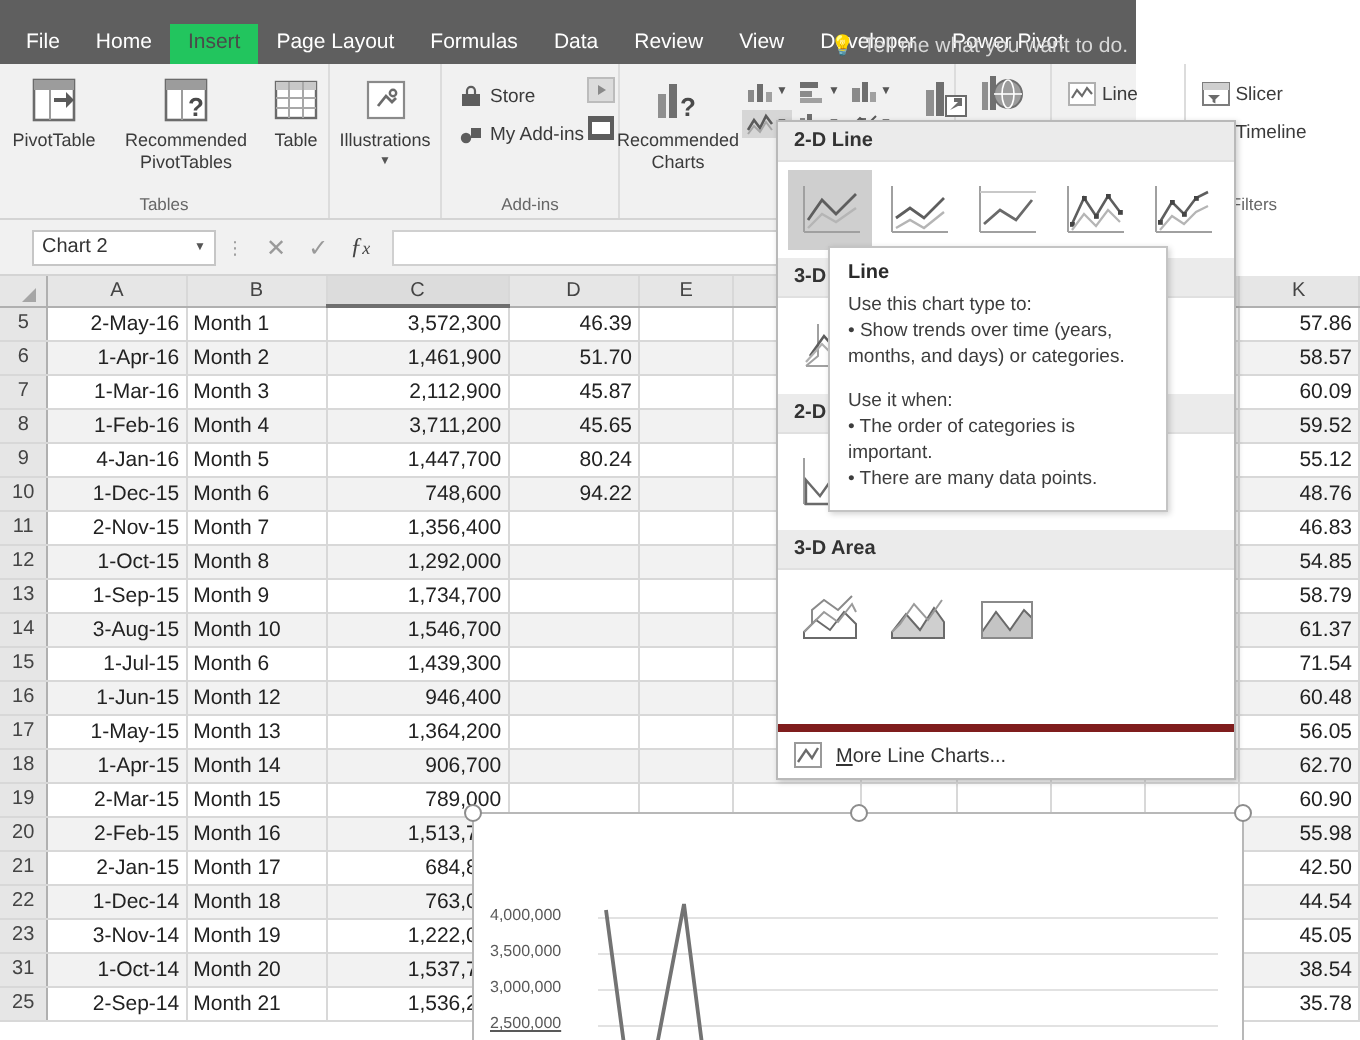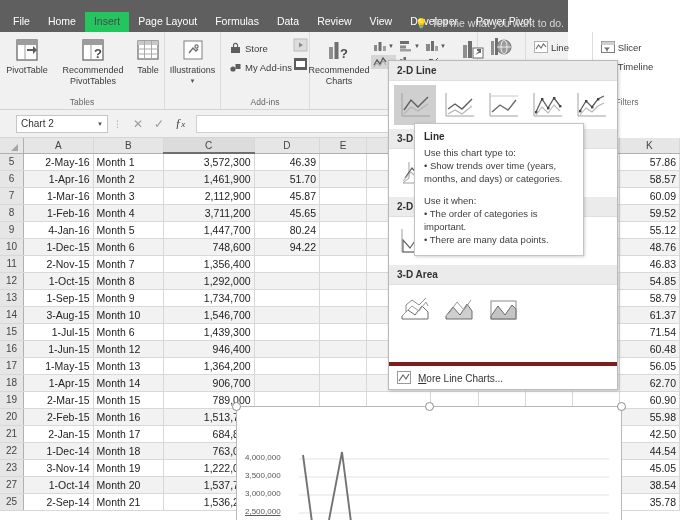--- a/index.html
+++ b/index.html
@@ -740,21 +740,21 @@
             <td class="cD num"></td>
             <td class="cE num"></td>
             <td class="cF num"></td>
             <td class="cG num"></td>
             <td class="cH num"></td>
             <td class="cI num"></td>
             <td class="cJ num"></td>
             <td class="cK num">45.05</td>
           </tr>
           <tr class="alt">
-            <th class="rh">27</th>
+            <th class="rh">31</th>
             <td class="cA num">1-Oct-14</td>
             <td class="cB txt">Month 20</td>
             <td class="cC num cellsel-edge">1,537,700</td>
             <td class="cD num"></td>
             <td class="cE num"></td>
             <td class="cF num"></td>
             <td class="cG num"></td>
             <td class="cH num"></td>
             <td class="cI num"></td>
             <td class="cJ num"></td>

